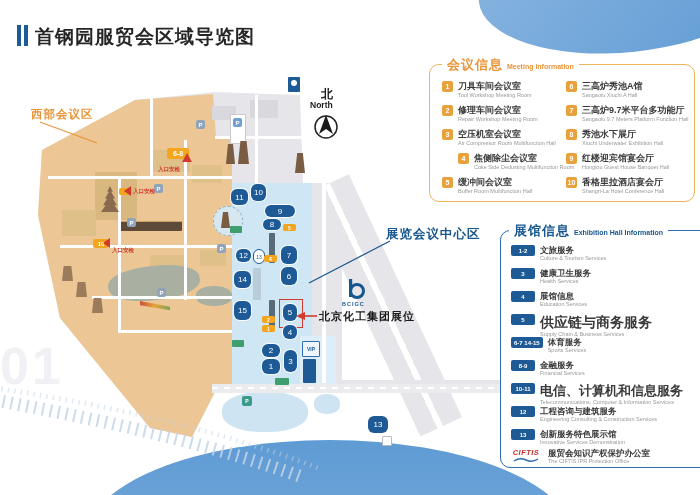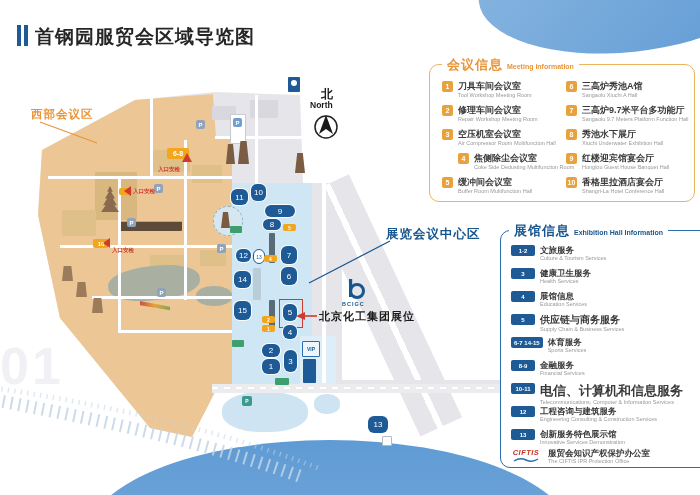--- a/index.html
+++ b/index.html
@@ -328,21 +328,21 @@
     <div class="hi-item" style="left:10px;top:60px">
       <div class="hi-badge">4</div>
       <div>
           <div class="mi-cn" style="font-size:8.5px">展馆信息</div>
            <div class="mi-en">Education Services</div>
         </div>
     </div>
     <div class="hi-item" style="left:10px;top:83px">
       <div class="hi-badge">5</div>
       <div>
-          <div class="mi-cn" style="font-size:10px">供应链与商务服务</div>
+          <div class="mi-cn" style="font-size:14px">供应链与商务服务</div>
            <div class="mi-en">Supply Chain &amp; Business Services</div>
         </div>
     </div>
     <div class="hi-item" style="left:10px;top:106px">
       <div class="hi-badge">6-7 14-15</div>
       <div>
           <div class="mi-cn" style="font-size:8.5px">体育服务</div>
            <div class="mi-en">Sports Services</div>
         </div>
     </div>

